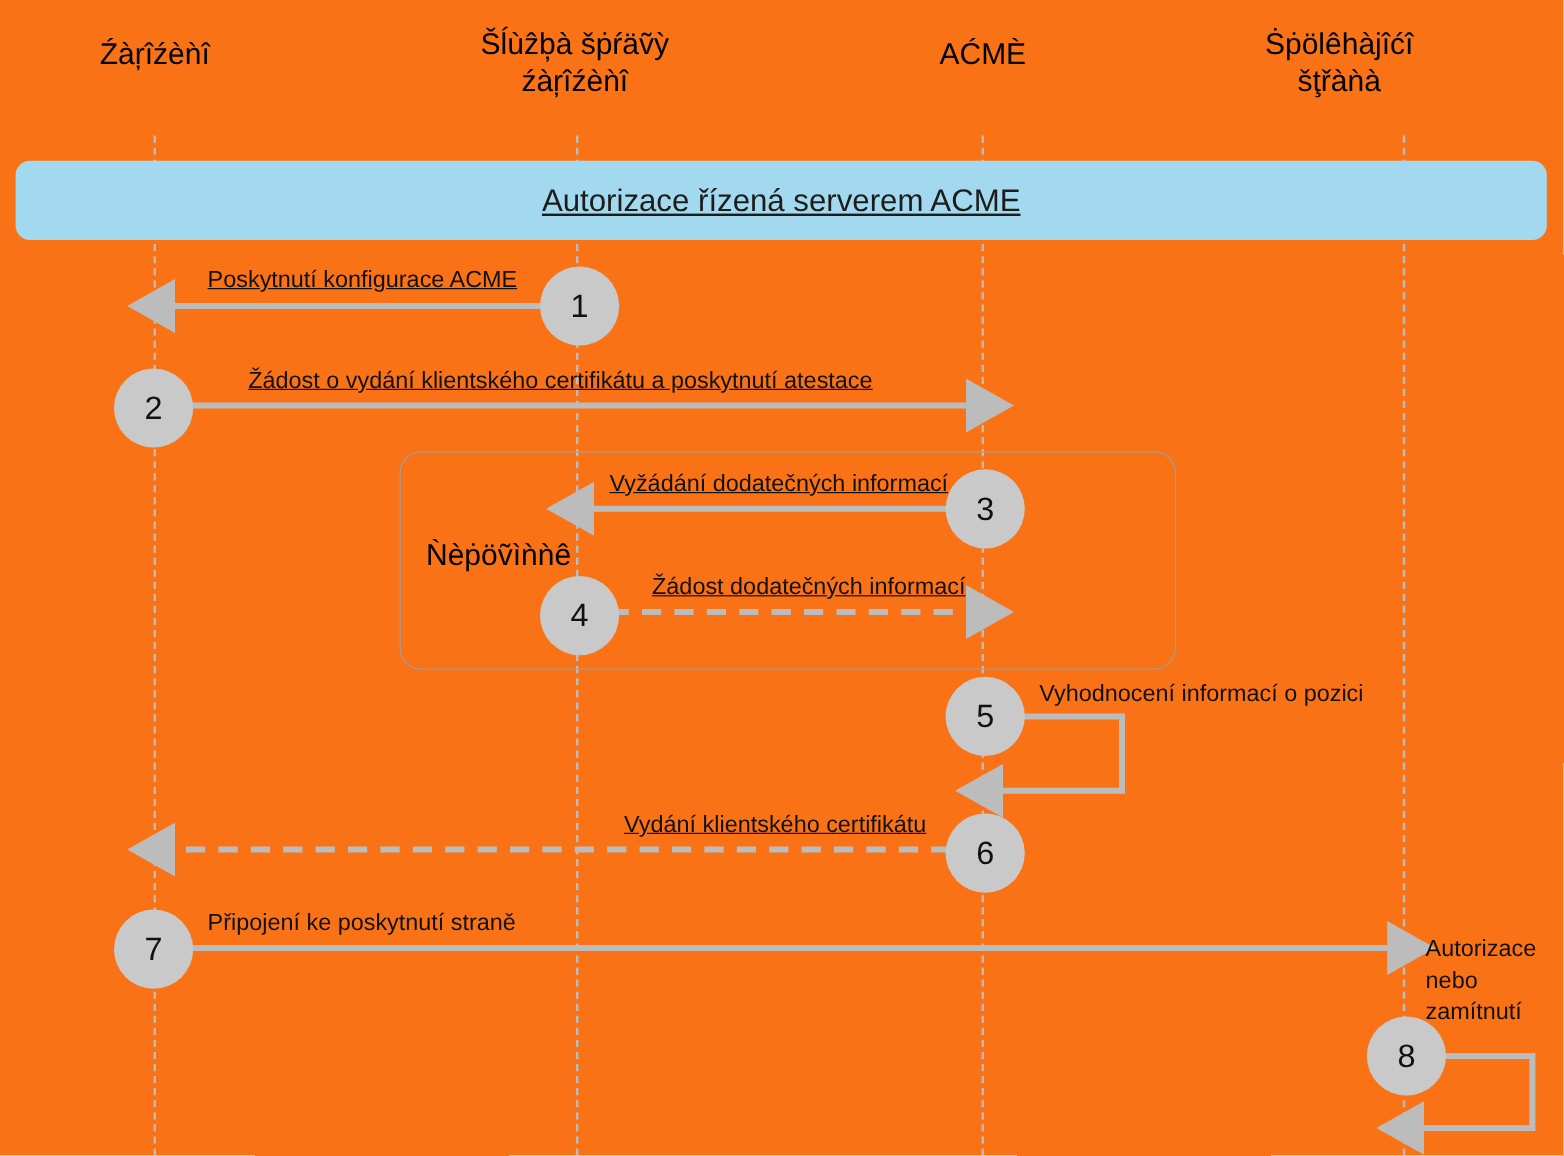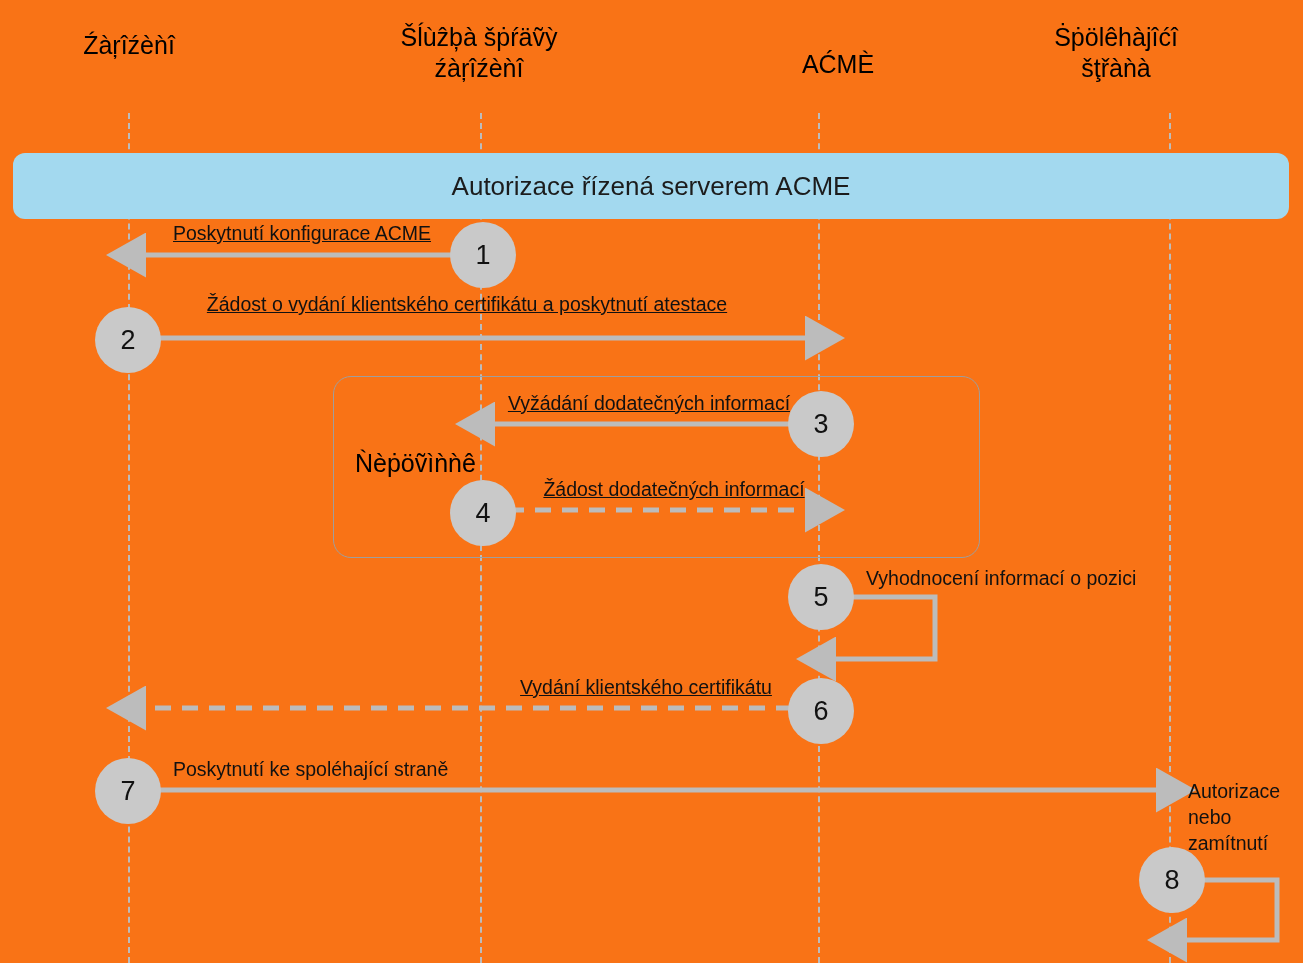--- a/index.html
+++ b/index.html
@@ -95,30 +95,30 @@
   }
 </style>
 </head>
 <body>
 
 <div id="diagram">
 
   <div class="lifeline-header" style="left:129px; top:30px;">Źàŗîźèǹî</div>
   <div class="lifeline-header" style="left:479px; top:22px;">Šĺùẑb̦à šṗŕäṽỳ
 źàŗîźèǹî</div>
-  <div class="lifeline-header" style="left:838px; top:30px;margin-top:19px;">AĆMÈ</div>
+  <div class="lifeline-header" style="left:819px; top:30px;">AĆMÈ</div>
   <div class="lifeline-header" style="left:1116px; top:22px;">Ṡṗölêhàjîćî
 šţřàǹà</div>
 
   <div class="lifeline" style="left:129px; top:113px; height:850px;"></div>
   <div class="lifeline" style="left:481px; top:113px; height:850px;"></div>
   <div class="lifeline" style="left:819px; top:113px; height:850px;"></div>
   <div class="lifeline" style="left:1170px; top:113px; height:850px;"></div>
 
-  <div class="phase-banner" style="left:13px; top:153px; width:1276px; height:66px;">Autorizace řízená serverem ACME</div>
+  <div class="phase-banner" style="left:13px; top:134px; width:1276px; height:66px;text-decoration:underline;">Autorizace řízená serverem ACME</div>
 
   <div class="opt-box" style="left:333px; top:376px; width:645px; height:180px;"></div>
   <div class="opt-label" style="left:355px; top:449px;">Ǹèṗöṽìǹǹê</div>
 
   <svg class="arrow-svg" viewBox="0 0 1303 963">
     <defs>
       <marker id="arrowL" markerWidth="9" markerHeight="9" refX="8" refY="4.5" orient="auto-start-reverse" markerUnits="strokeWidth">
         <path d="M8,0 L8,9 L0,4.5 z" fill="#bcbcbc"></path>
       </marker>
       <marker id="arrowR" markerWidth="9" markerHeight="9" refX="1" refY="4.5" orient="auto" markerUnits="strokeWidth">
@@ -153,26 +153,26 @@
     <g>
       <line x1="129" y1="790" x2="1161" y2="790" stroke="#bcbcbc" stroke-width="5" marker-end="url(#arrowR)"></line>
     </g>
 
     <g>
       <path d="M 1170 880 L 1277 880 L 1277 940 L 1182 940" fill="none" stroke="#bcbcbc" stroke-width="5" marker-end="url(#arrowR)"></path>
     </g>
   </svg>
 
   <div class="msg-label center" style="left:302px; top:222px;">Poskytnutí konfigurace ACME</div>
-  <div class="msg-label center" style="left:467px; top:293px;">Žádost o vydání klientského certifikátu a poskytnutí atestace</div>
+  <div class="msg-label center" style="left:467px; top:306px;">Žádost o vydání klientského certifikátu a poskytnutí atestace</div>
   <div class="msg-label center" style="left:649px; top:392px;">Vyžádání dodatečných informací</div>
   <div class="msg-label center" style="left:674px; top:478px;">Žádost dodatečných informací</div>
   <div class="msg-label" style="left:866px; top:567px;">Vyhodnocení informací o pozici</div>
   <div class="msg-label center" style="left:646px; top:676px;">Vydání klientského certifikátu</div>
-  <div class="msg-label" style="left:173px; top:758px;">Poskytnutí ke spoléhající straně</div>
+  <div class="msg-label" style="left:173px; top:758px;">Připojení ke poskytnutí straně</div>
 
   <div class="side-note" style="left:1188px; top:778px;">Autorizace
 nebo
 zamítnutí</div>
 
   <div class="step-circle" style="left:483px; top:255px;">1</div>
   <div class="step-circle" style="left:128px; top:340px;">2</div>
   <div class="step-circle" style="left:821px; top:424px;">3</div>
   <div class="step-circle" style="left:483px; top:513px;">4</div>
   <div class="step-circle" style="left:821px; top:597px;">5</div>

